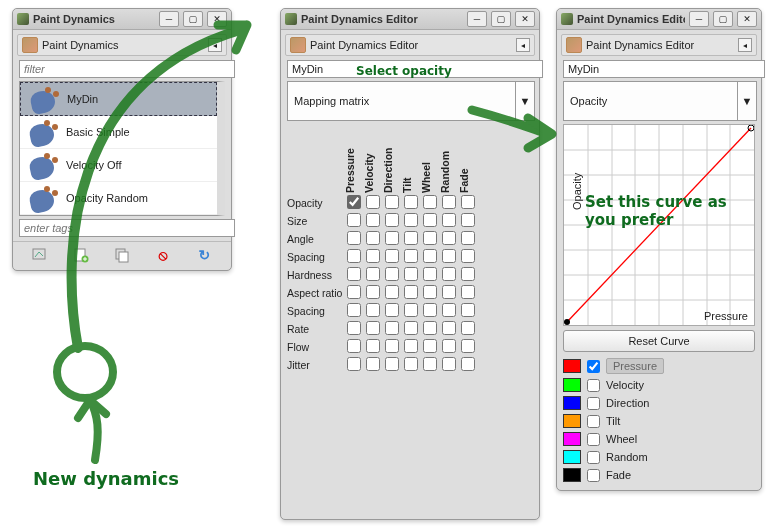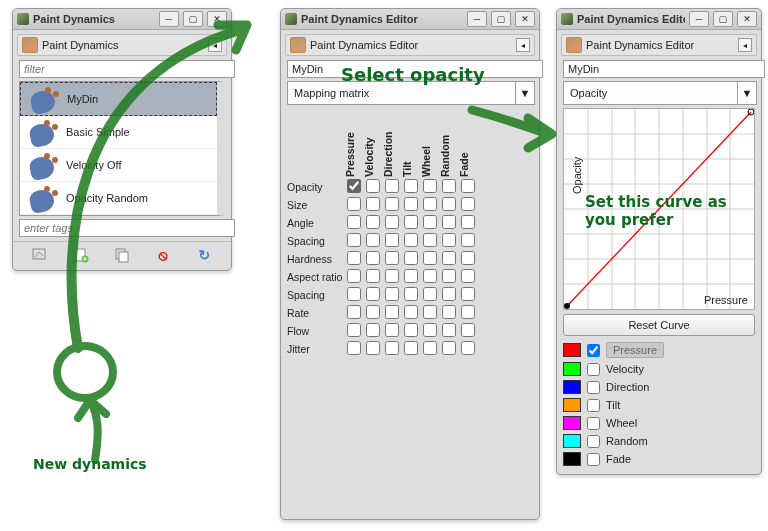--- a/index.html
+++ b/index.html
@@ -8,21 +8,21 @@
   .titlebar .ticon{width:12px;height:12px;background:linear-gradient(135deg,#8a6,#453);border-radius:2px}
   .titlebar .title{flex:1;font-size:11px;font-weight:bold;color:#333;white-space:nowrap;overflow:hidden}
   .tbtn{width:18px;height:14px;background:#eee;border:1px solid #999;display:flex;align-items:center;justify-content:center;font-size:9px;border-radius:2px;cursor:pointer}
   .dockhdr{display:flex;align-items:center;background:#e4e4e4;border:1px solid #bbb;margin:4px;padding:2px 4px;gap:4px;border-radius:2px}
   .dockhdr .dicon{width:14px;height:14px;background:linear-gradient(135deg,#b96,#d97);border:1px solid #b85;border-radius:2px}
   .dockhdr .dtitle{flex:1}
   .dockhdr .tri{width:12px;height:12px;border:1px solid #999;display:flex;align-items:center;justify-content:center;font-size:8px;background:#f5f5f5;cursor:pointer}
   .inset{background:#fff;border:1px solid #999;margin:0 6px}
   .txtinput{display:block;width:calc(100% - 12px);margin:3px 6px;padding:2px 4px;font-size:11px;font-family:inherit;border:1px solid #999;background:#fff;font-style:italic;color:#888}
   .dd{display:flex;width:calc(100% - 12px);margin:3px 6px;border:1px solid #999;background:#fdfdfd}
-  .dd .ddlbl{flex:1;padding:5px 6px;font-style:normal;color:#222}
+  .dd .ddlbl{flex:1;padding:13px 6px;font-style:normal;color:#222}
   .dd .ddbtn{width:18px;border-left:1px solid #999;display:flex;align-items:center;justify-content:center;cursor:pointer}
   .list{max-height:220px;overflow:auto;border-right:8px solid #dcdcdc}
   .item{display:flex;align-items:center;gap:6px;padding:2px 6px;border-bottom:1px solid #eee;cursor:pointer}
   .item.sel{background:#aab2bd;border:1px dashed #334}
   .dynIco{width:34px;height:28px;position:relative}
   .dynIco .blob{position:absolute;width:24px;height:22px;background:#5b7ab0;border-radius:40% 50% 50% 30%;left:4px;top:6px;transform:rotate(-12deg)}
   .dynIco .p1,.dynIco .p2{position:absolute;width:6px;height:6px;background:#b06a3a;border-radius:50%}
   .dynIco .p1{left:18px;top:2px}.dynIco .p2{left:26px;top:6px}
   .toolbar{display:flex;justify-content:space-around;align-items:center;padding:4px 6px;border-top:1px solid #bbb;margin:4px 0 2px}
   .toolbar .ticn{width:22px;height:18px;display:flex;align-items:center;justify-content:center;font-size:14px}
@@ -366,17 +366,17 @@
     <path d="M78 348 C 60 250, 70 80, 240 30" stroke-width="10"></path>
     <path d="M247 25 L218 25 M247 25 L236 50" stroke-width="9"></path>
 
     <path d="M95 460 C 100 430, 98 415, 90 400" stroke-width="8"></path>
     <path d="M90 400 L78 418 M90 400 L106 414" stroke-width="8"></path>
 
     <path d="M472 110 C 510 120, 530 128, 548 134" stroke-width="9"></path>
     <path d="M552 134 L528 118 M552 134 L528 148" stroke-width="9"></path>
   </g>
 </svg>
-<div class="ann" style="left:341px;top:64px;font-size:18px">Select opacity</div>
+<div class="ann" style="left:356px;top:64px;font-size:12px">Select opacity</div>
 <div class="ann" style="left:585px;top:193px;font-size:15px;line-height:1.2">
   <span>Set this curve as</span><br><span>you prefer</span>
 </div>
-<div class="ann" style="left:33px;top:456px;font-size:14px">New dynamics</div>
+<div class="ann" style="left:33px;top:468px;font-size:18px">New dynamics</div>
 
 </body></html>

